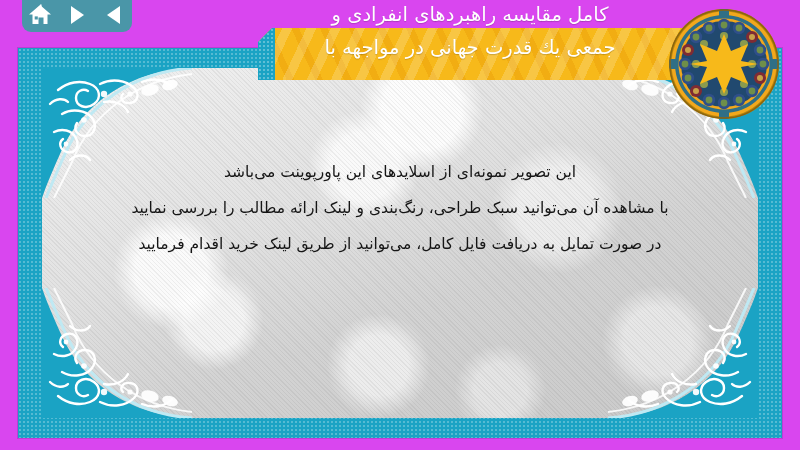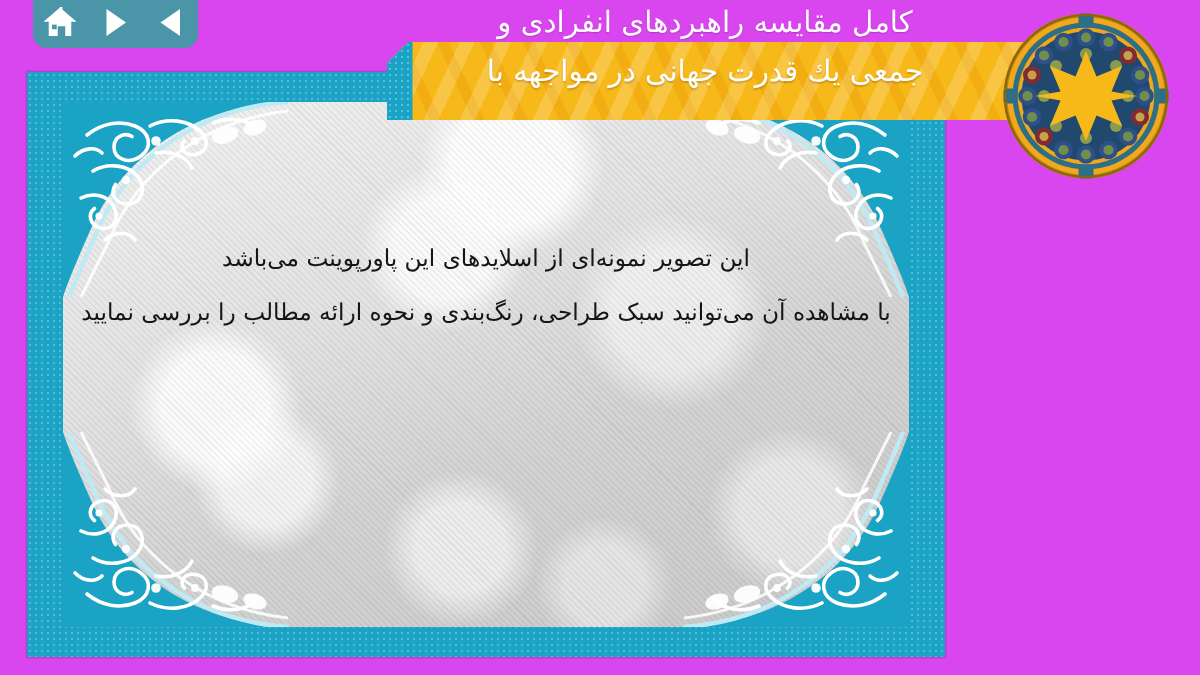--- a/index.html
+++ b/index.html
@@ -110,21 +110,21 @@
     width: 112px;
     height: 112px;
     z-index: 35;
   }
 
   
   .frame {
     position: absolute;
     left: 18px;
     top: 48px;
-    width: 612px;
+    width: 764px;
     height: 390px;
     background: #1aa3c4;
     z-index: 10;
     box-shadow: 0 0 0 1px rgba(0,0,0,0.12);
     overflow: hidden;
   }
   .frame .dots {
     position: absolute; inset: 0;
     background-image: radial-gradient(rgba(255,255,255,.26) 1px, transparent 1px);
     background-size: 4px 4px;
@@ -314,21 +314,22 @@
           <ellipse cx="128" cy="17" rx="8" ry="5" transform="rotate(-18 128 17)"></ellipse>
           <circle cx="62" cy="26" r="3.2"></circle>
           <circle cx="42" cy="52" r="2.8"></circle>
           <circle cx="24" cy="76" r="2.4"></circle>
           <circle cx="88" cy="26" r="2.6"></circle>
         </g>
       </svg>
 
       <div class="body-text">
         <p>این تصویر نمونه‌ای از اسلایدهای این پاورپوینت می‌باشد</p>
-        <p>با مشاهده آن می‌توانید سبک طراحی، رنگ‌بندی و نحوه ارائه مطالب را بررسی نمایید</p>
+        <p>با مشاهده آن می‌توانید سبک طراحی، رنگ‌بندی و لینک ارائه مطالب را بررسی نمایید</p>
+        <p>در صورت تمایل به دریافت فایل کامل، می‌توانید از طریق لینک خرید اقدام فرمایید</p>
       </div>
     </div>
   </div>
 
   <svg class="medallion" viewBox="0 0 112 112">
     <defs>
       <g id="petal-unit">
         <circle r="6.2" fill="#2f4f8a"></circle>
         <circle r="3.4" fill="#6f8f4a"></circle>
       </g>

